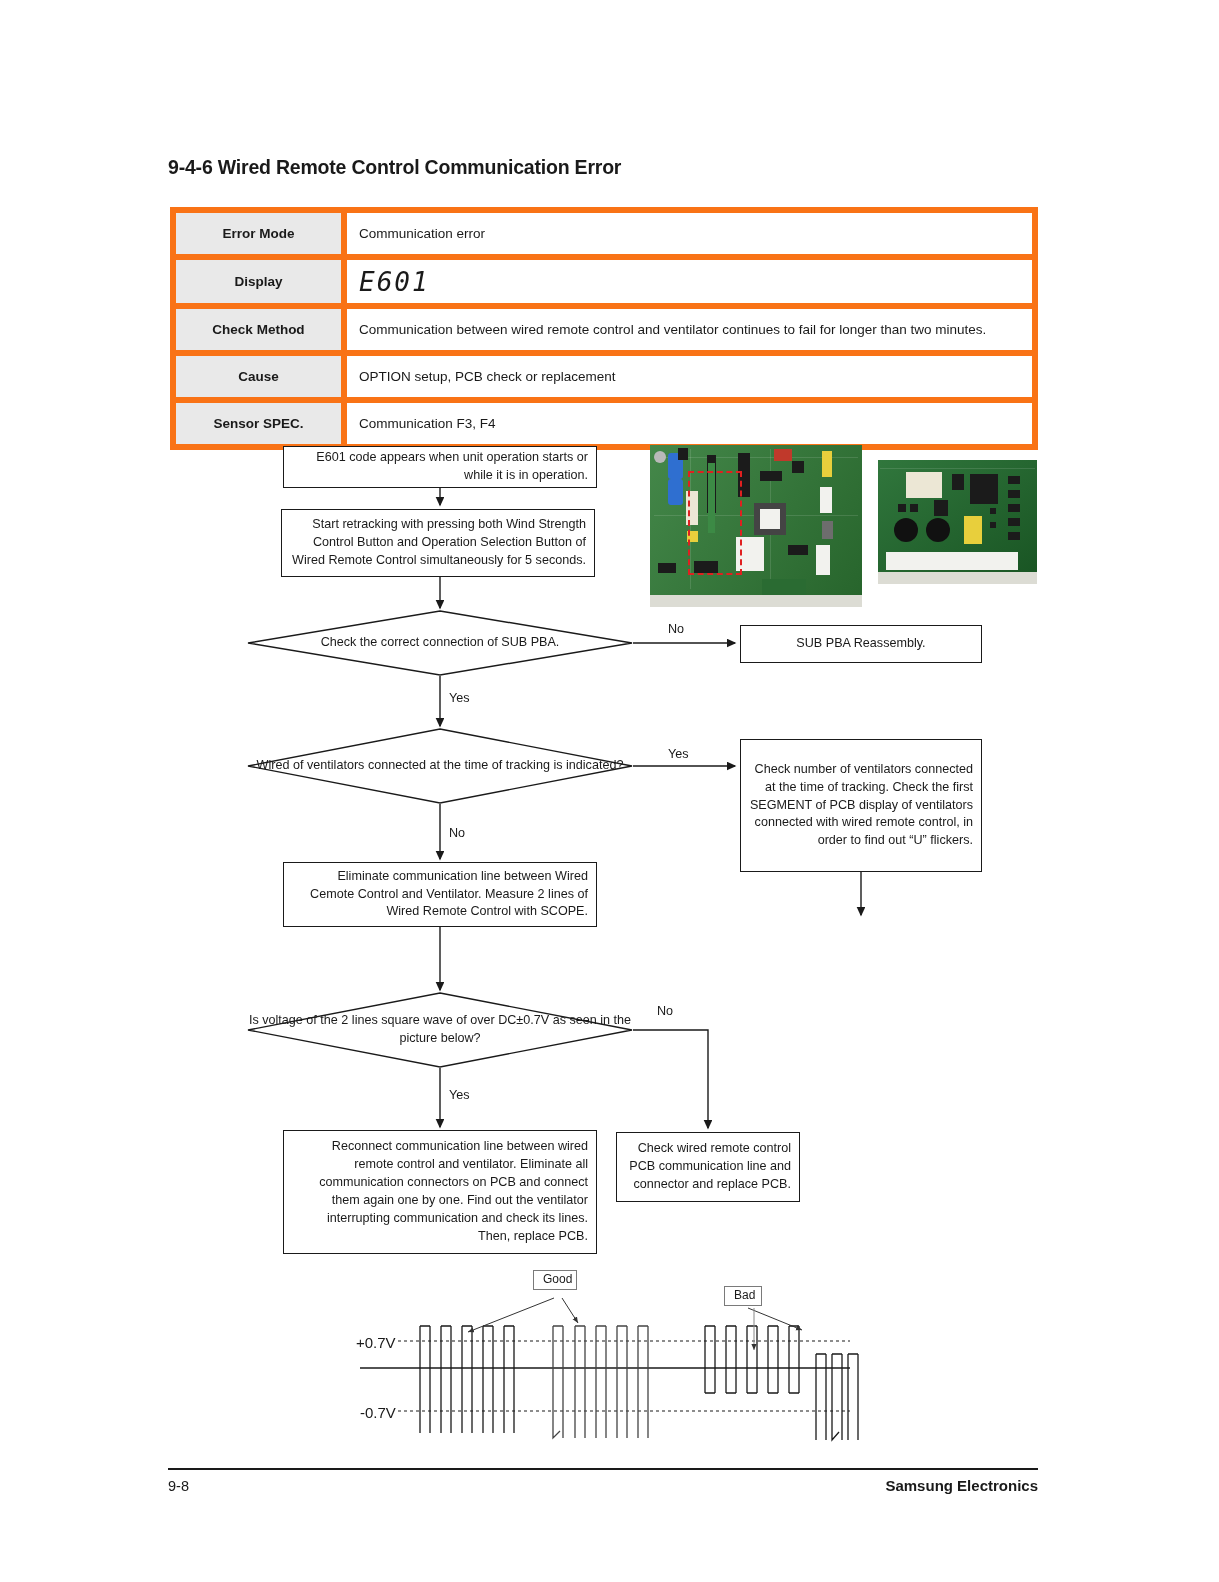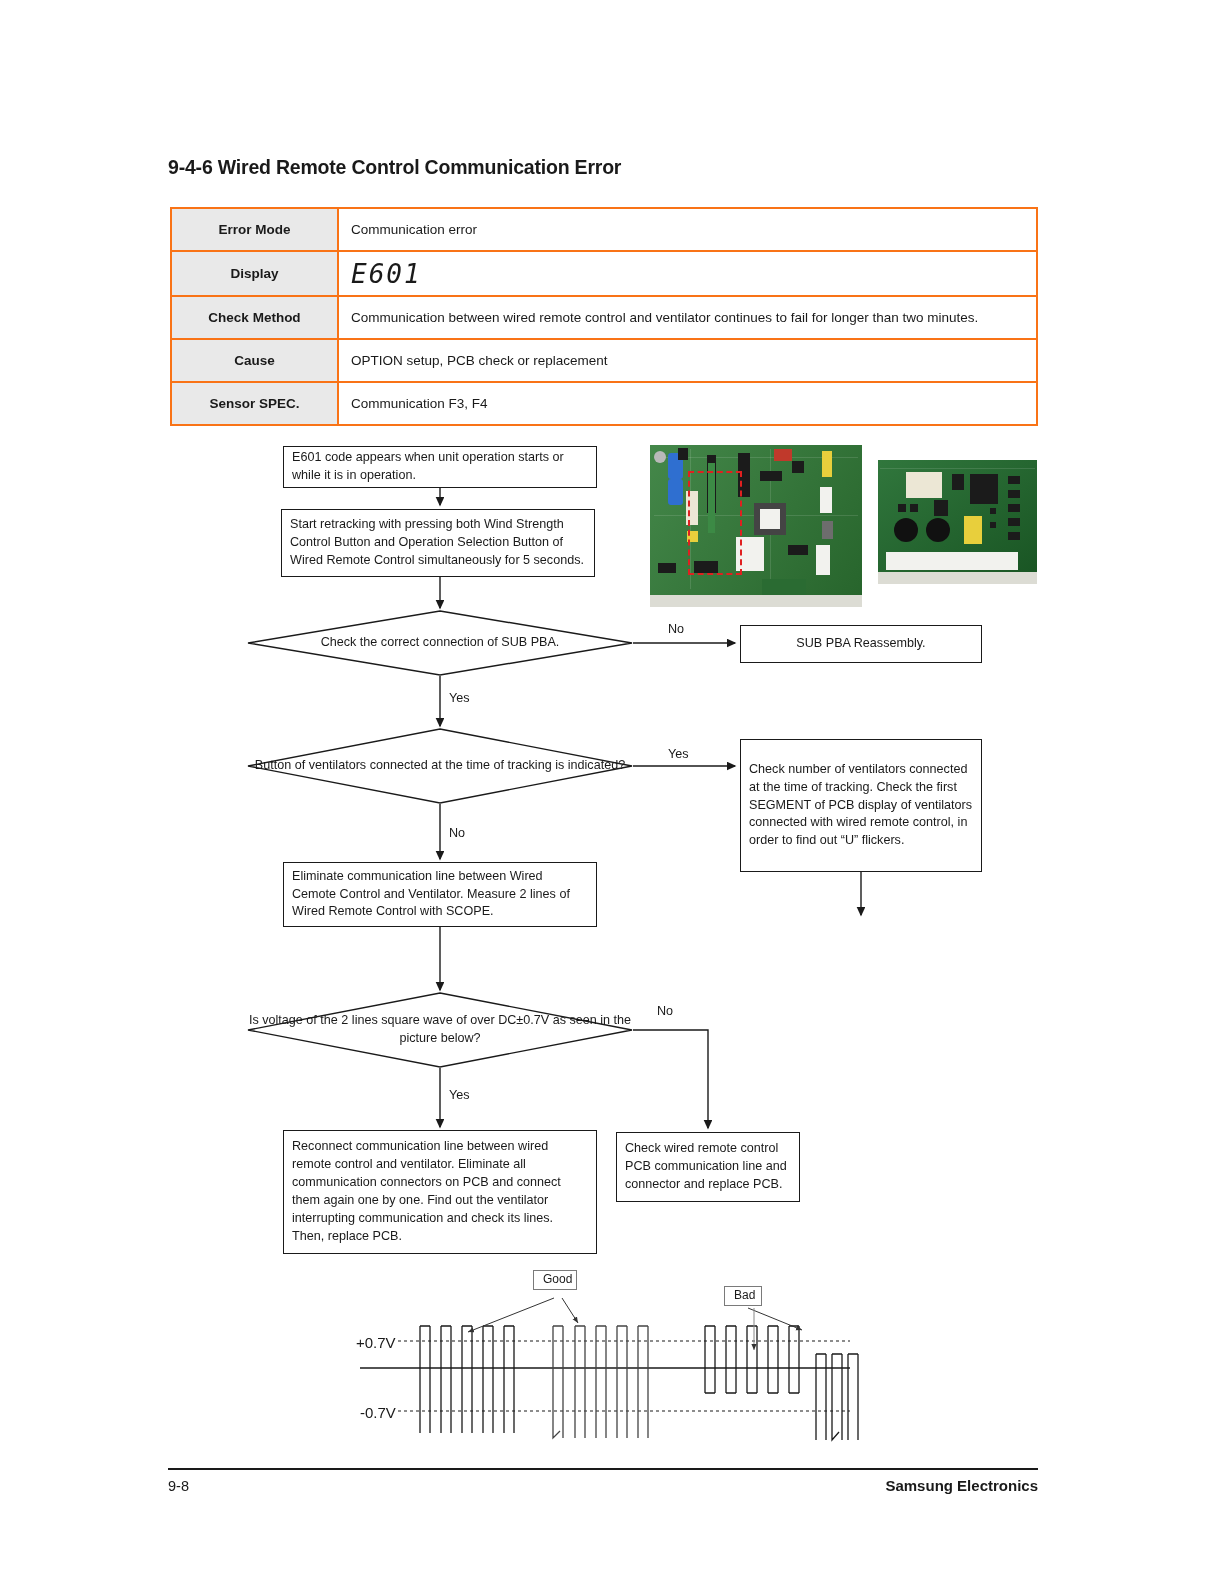--- a/index.html
+++ b/index.html
@@ -34,21 +34,21 @@
   
   .spec-table {
     position: absolute;
     left: 170px;
     top: 207px;
     width: 868px;
     border-collapse: collapse;
     table-layout: fixed;
   }
   .spec-table td {
-    border: 2px solid #f97316;
+    border: 6px solid #f97316;
     height: 41px;
     padding: 0 12px;
     font-size: 13.5px;
     vertical-align: middle;
     color: #1a1a1a;
   }
   .spec-table td.label {
     width: 157px;
     background: #e9e9e9;
     text-align: center;
@@ -67,21 +67,21 @@
 
   
   .fc-box {
     position: absolute;
     border: 1.4px solid #1a1a1a;
     background: #ffffff;
     box-sizing: border-box;
     display: flex;
     align-items: center;
     justify-content: center;
-    text-align: left;
+    text-align: right;
     font-size: 12.6px;
     line-height: 1.42;
     color: #1a1a1a;
     padding: 4px 8px;
   }
   .fc-diamond {
     position: absolute;
     box-sizing: border-box;
   }
   .fc-diamond svg {
@@ -315,21 +315,21 @@
     </svg>
     <div class="dtext">Check the correct connection of SUB PBA.</div>
   </div>
 
   <div class="fc-box" style="left:740px; top:625px; width:242px; height:38px;">SUB PBA Reassembly.</div>
 
   <div class="fc-diamond" style="left:247px; top:728px; width:386px; height:76px;">
     <svg width="386" height="76" viewBox="0 0 386 76">
       <polygon points="193,1 385,38 193,75 1,38" fill="#ffffff" stroke="#1a1a1a" stroke-width="1.4"></polygon>
     </svg>
-    <div class="dtext">Button of ventilators connected at the time of tracking is indicated?</div>
+    <div class="dtext">Wired of ventilators connected at the time of tracking is indicated?</div>
   </div>
 
   <div class="fc-box" style="left:740px; top:739px; width:242px; height:133px;">Check number of ventilators connected at the time  of tracking. Check the first SEGMENT of PCB display of ventilators connected with wired remote control, in order to find out “U” flickers.</div>
 
 
   <div class="fc-box" style="left:283px; top:862px; width:314px; height:65px;">Eliminate communication line between Wired Cemote Control and  Ventilator. Measure 2 lines of Wired Remote Control with SCOPE.</div>
 
   <div class="fc-diamond" style="left:247px; top:992px; width:386px; height:76px;">
     <svg width="386" height="76" viewBox="0 0 386 76">
       <polygon points="193,1 385,38 193,75 1,38" fill="#ffffff" stroke="#1a1a1a" stroke-width="1.4"></polygon>

